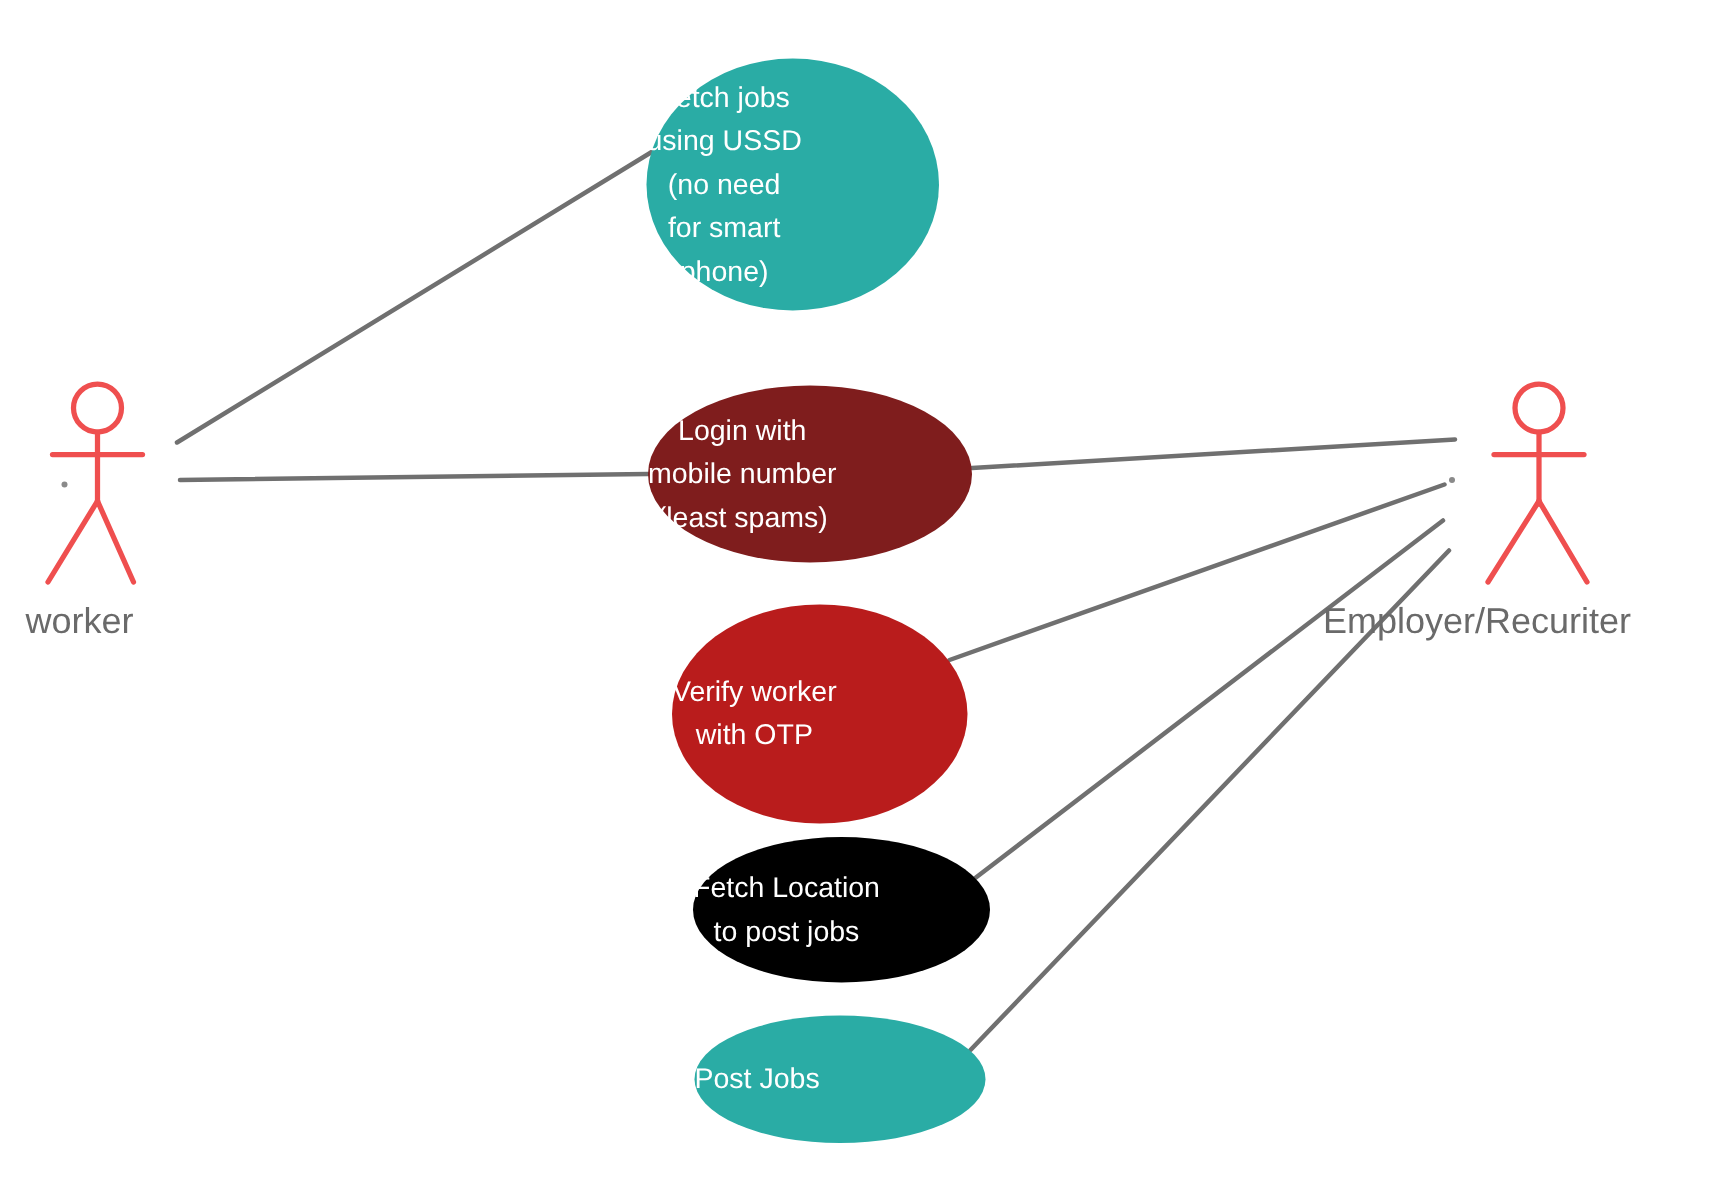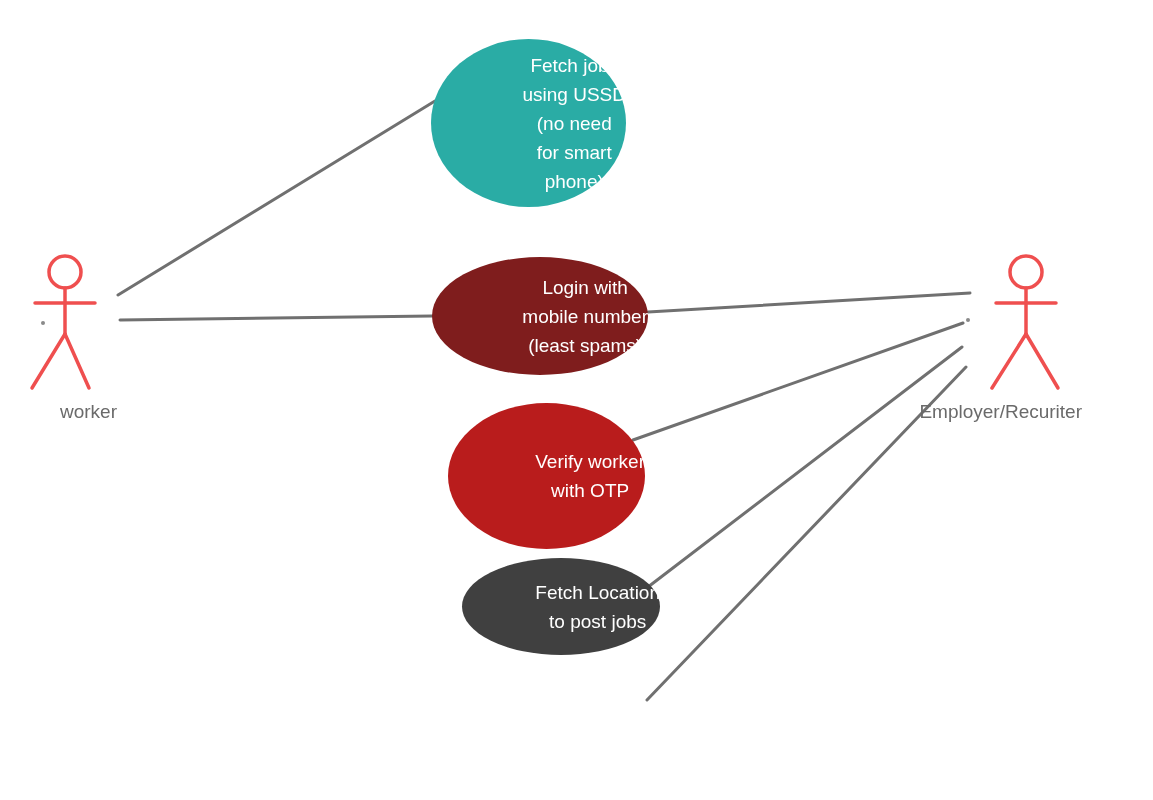--- a/index.html
+++ b/index.html
@@ -26,34 +26,34 @@
     stroke-width: 3.5;
     fill: none;
     stroke-linecap: round;
   }
   .conn-dot { fill: #8a8a8a; }
   .use-case {
     position: absolute;
     border-radius: 50%;
     display: flex;
     align-items: center;
-    justify-content: flex-end;
+    justify-content: flex-start;
     text-align: center;
   }
   .uc-label {
     color: #ffffff;
     font-size: 19px;
     line-height: 29px;
     white-space: pre-line;
   }
   .actor-label {
     position: absolute;
     color: var(--label-gray, #6a6a6a);
-    font-size: 19px;
-    text-align: right;
+    font-size: 24px;
+    text-align: left;
     white-space: nowrap;
   }
   
   #uc-fetch-jobs-ussd { left: 431px; top: 39px;  width: 195px; height: 168px; }
   #uc-login-mobile    { left: 432px; top: 257px; width: 216px; height: 118px; }
   #uc-verify-otp      { left: 448px; top: 403px; width: 197px; height: 146px; }
   #uc-fetch-location  { left: 462px; top: 558px; width: 198px; height: 97px; }
   #uc-post-jobs       { left: 463px; top: 677px; width: 194px; height: 85px; }
   #label-worker   { left: 17px;  top: 401px; width: 100px; }
   #label-employer { left: 882px; top: 401px; width: 200px; }
@@ -104,22 +104,25 @@
     <span class="uc-label">Login with
 mobile number
 (least spams)</span>
   </div>
 
   <div class="use-case" id="uc-verify-otp" style="background-color: #b91c1c;">
     <span class="uc-label">Verify worker
 with OTP</span>
   </div>
 
-  <div class="use-case" id="uc-fetch-location" style="background-color: #404040;">
+  <div class="use-case" id="uc-fetch-location" style="background-color: #000000;">
     <span class="uc-label">Fetch Location
 to post jobs</span>
   </div>
 
+  <div class="use-case" id="uc-post-jobs" style="background-color: rgb(42, 172, 165);">
+    <span class="uc-label">Post Jobs</span>
+  </div>
 
   <div class="actor-label" id="label-worker">worker</div>
   <div class="actor-label" id="label-employer">Employer/Recuriter</div>
 
 </div>
 
 </body></html>

